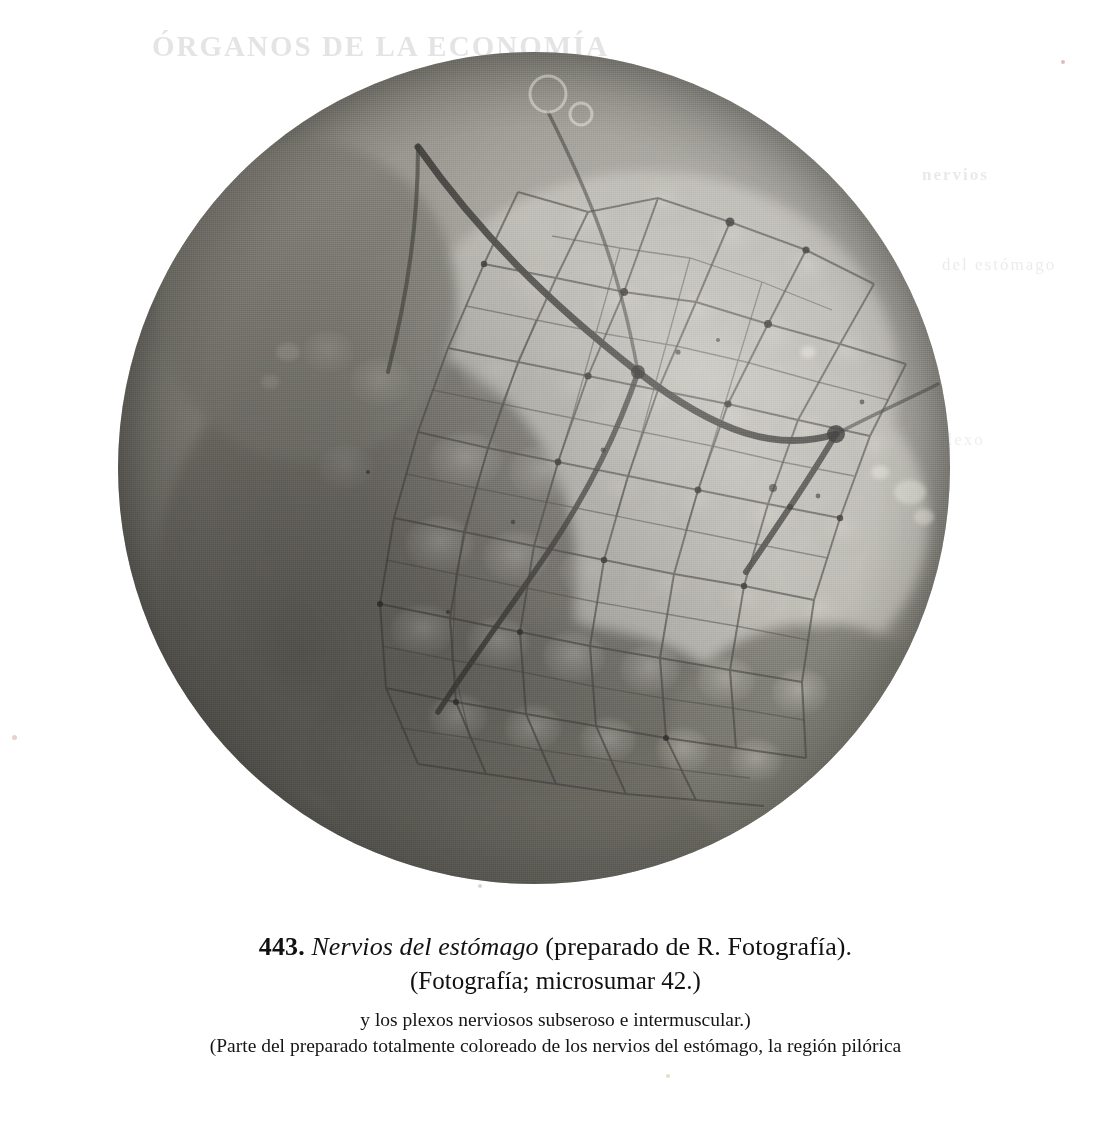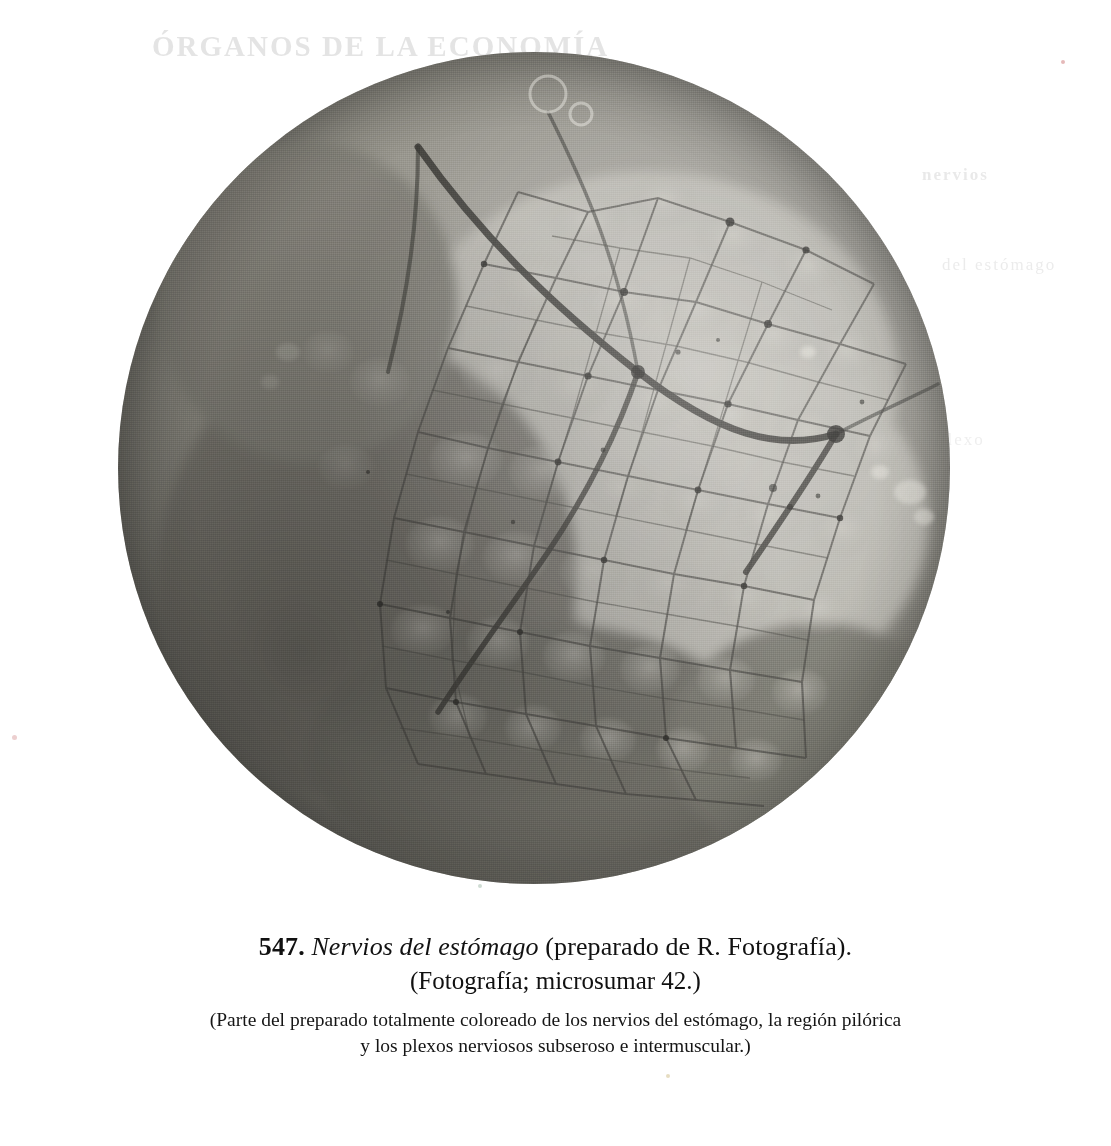--- a/index.html
+++ b/index.html
@@ -299,27 +299,27 @@
         <circle cx="430" cy="42" r="18"></circle>
         <circle cx="463" cy="62" r="11"></circle>
       </g>
     </svg>
     <div class="vignette"></div>
   </div>
 </div>
 
 <div class="caption-block">
   <div class="caption-main">
-    <span class="fig-num">547.</span>
+    <span class="fig-num">443.</span>
     <span class="fig-title">Nervios del estómago</span>
     <span>(preparado de R. Fotografía).</span>
   </div>
   <div class="caption-sub">(Fotografía; microsumar 42.)</div>
   <div class="caption-note">
+    <div>y los plexos nerviosos subseroso e intermuscular.)</div>
     <div>(Parte del preparado totalmente coloreado de los nervios del estómago, la región pilórica</div>
-    <div>y los plexos nerviosos subseroso e intermuscular.)</div>
   </div>
 </div>
 
 <div class="speck" style="left:1061px;top:60px;width:4px;height:4px;background:#d48b8b;opacity:.6;"></div>
 <div class="speck" style="left:12px;top:735px;width:5px;height:5px;background:#d9a0a0;opacity:.5;"></div>
 <div class="speck" style="left:478px;top:884px;width:4px;height:4px;background:#9fb9a8;opacity:.5;"></div>
 <div class="speck" style="left:666px;top:1074px;width:4px;height:4px;background:#cdbb86;opacity:.5;"></div>
 
 </body></html>

